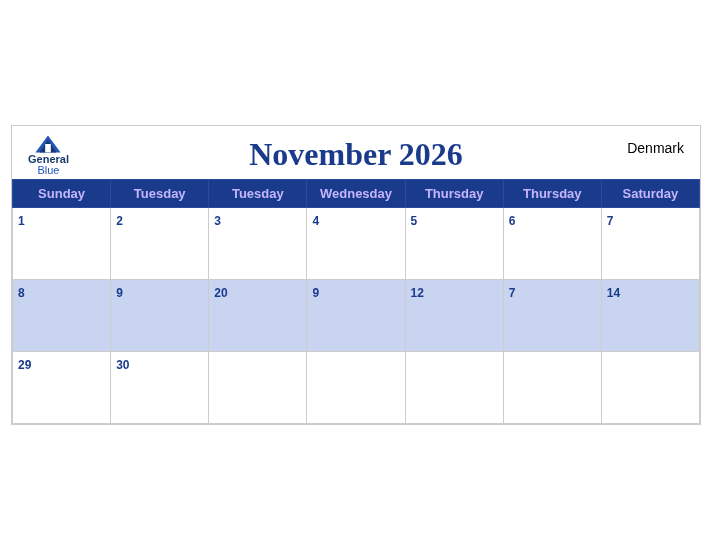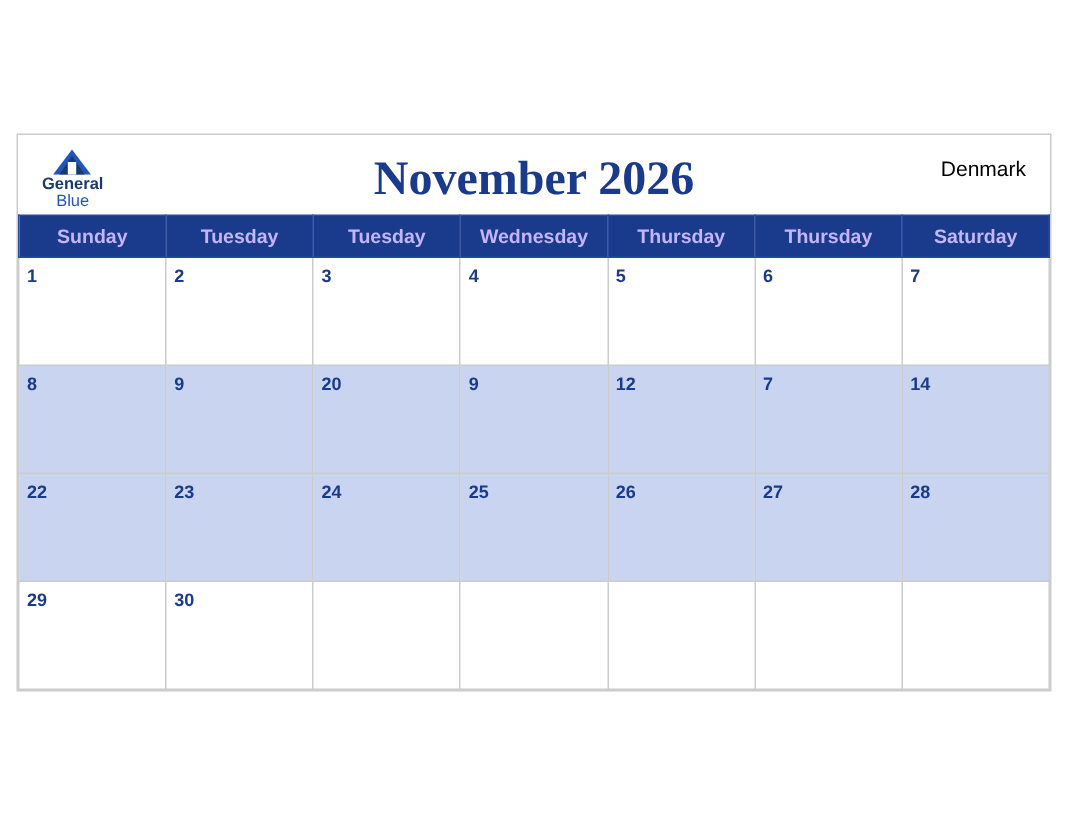--- a/index.html
+++ b/index.html
@@ -139,29 +139,20 @@
         </tr>
         <tr class="week-row-alt">
           <td><span class="day-num">8</span></td>
           <td><span class="day-num">9</span></td>
           <td><span class="day-num">20</span></td>
           <td><span class="day-num">9</span></td>
           <td><span class="day-num">12</span></td>
           <td><span class="day-num">7</span></td>
           <td><span class="day-num">14</span></td>
         </tr>
-        <tr class="week-row-alt">
-          <td><span class="day-num">22</span></td>
-          <td><span class="day-num">23</span></td>
-          <td><span class="day-num">24</span></td>
-          <td><span class="day-num">25</span></td>
-          <td><span class="day-num">26</span></td>
-          <td><span class="day-num">27</span></td>
-          <td><span class="day-num">28</span></td>
-        </tr>
         <tr class="week-row">
           <td><span class="day-num">29</span></td>
           <td><span class="day-num">30</span></td>
           <td class="empty-cell"></td>
           <td class="empty-cell"></td>
           <td class="empty-cell"></td>
           <td class="empty-cell"></td>
           <td class="empty-cell"></td>
         </tr>
       </tbody>

